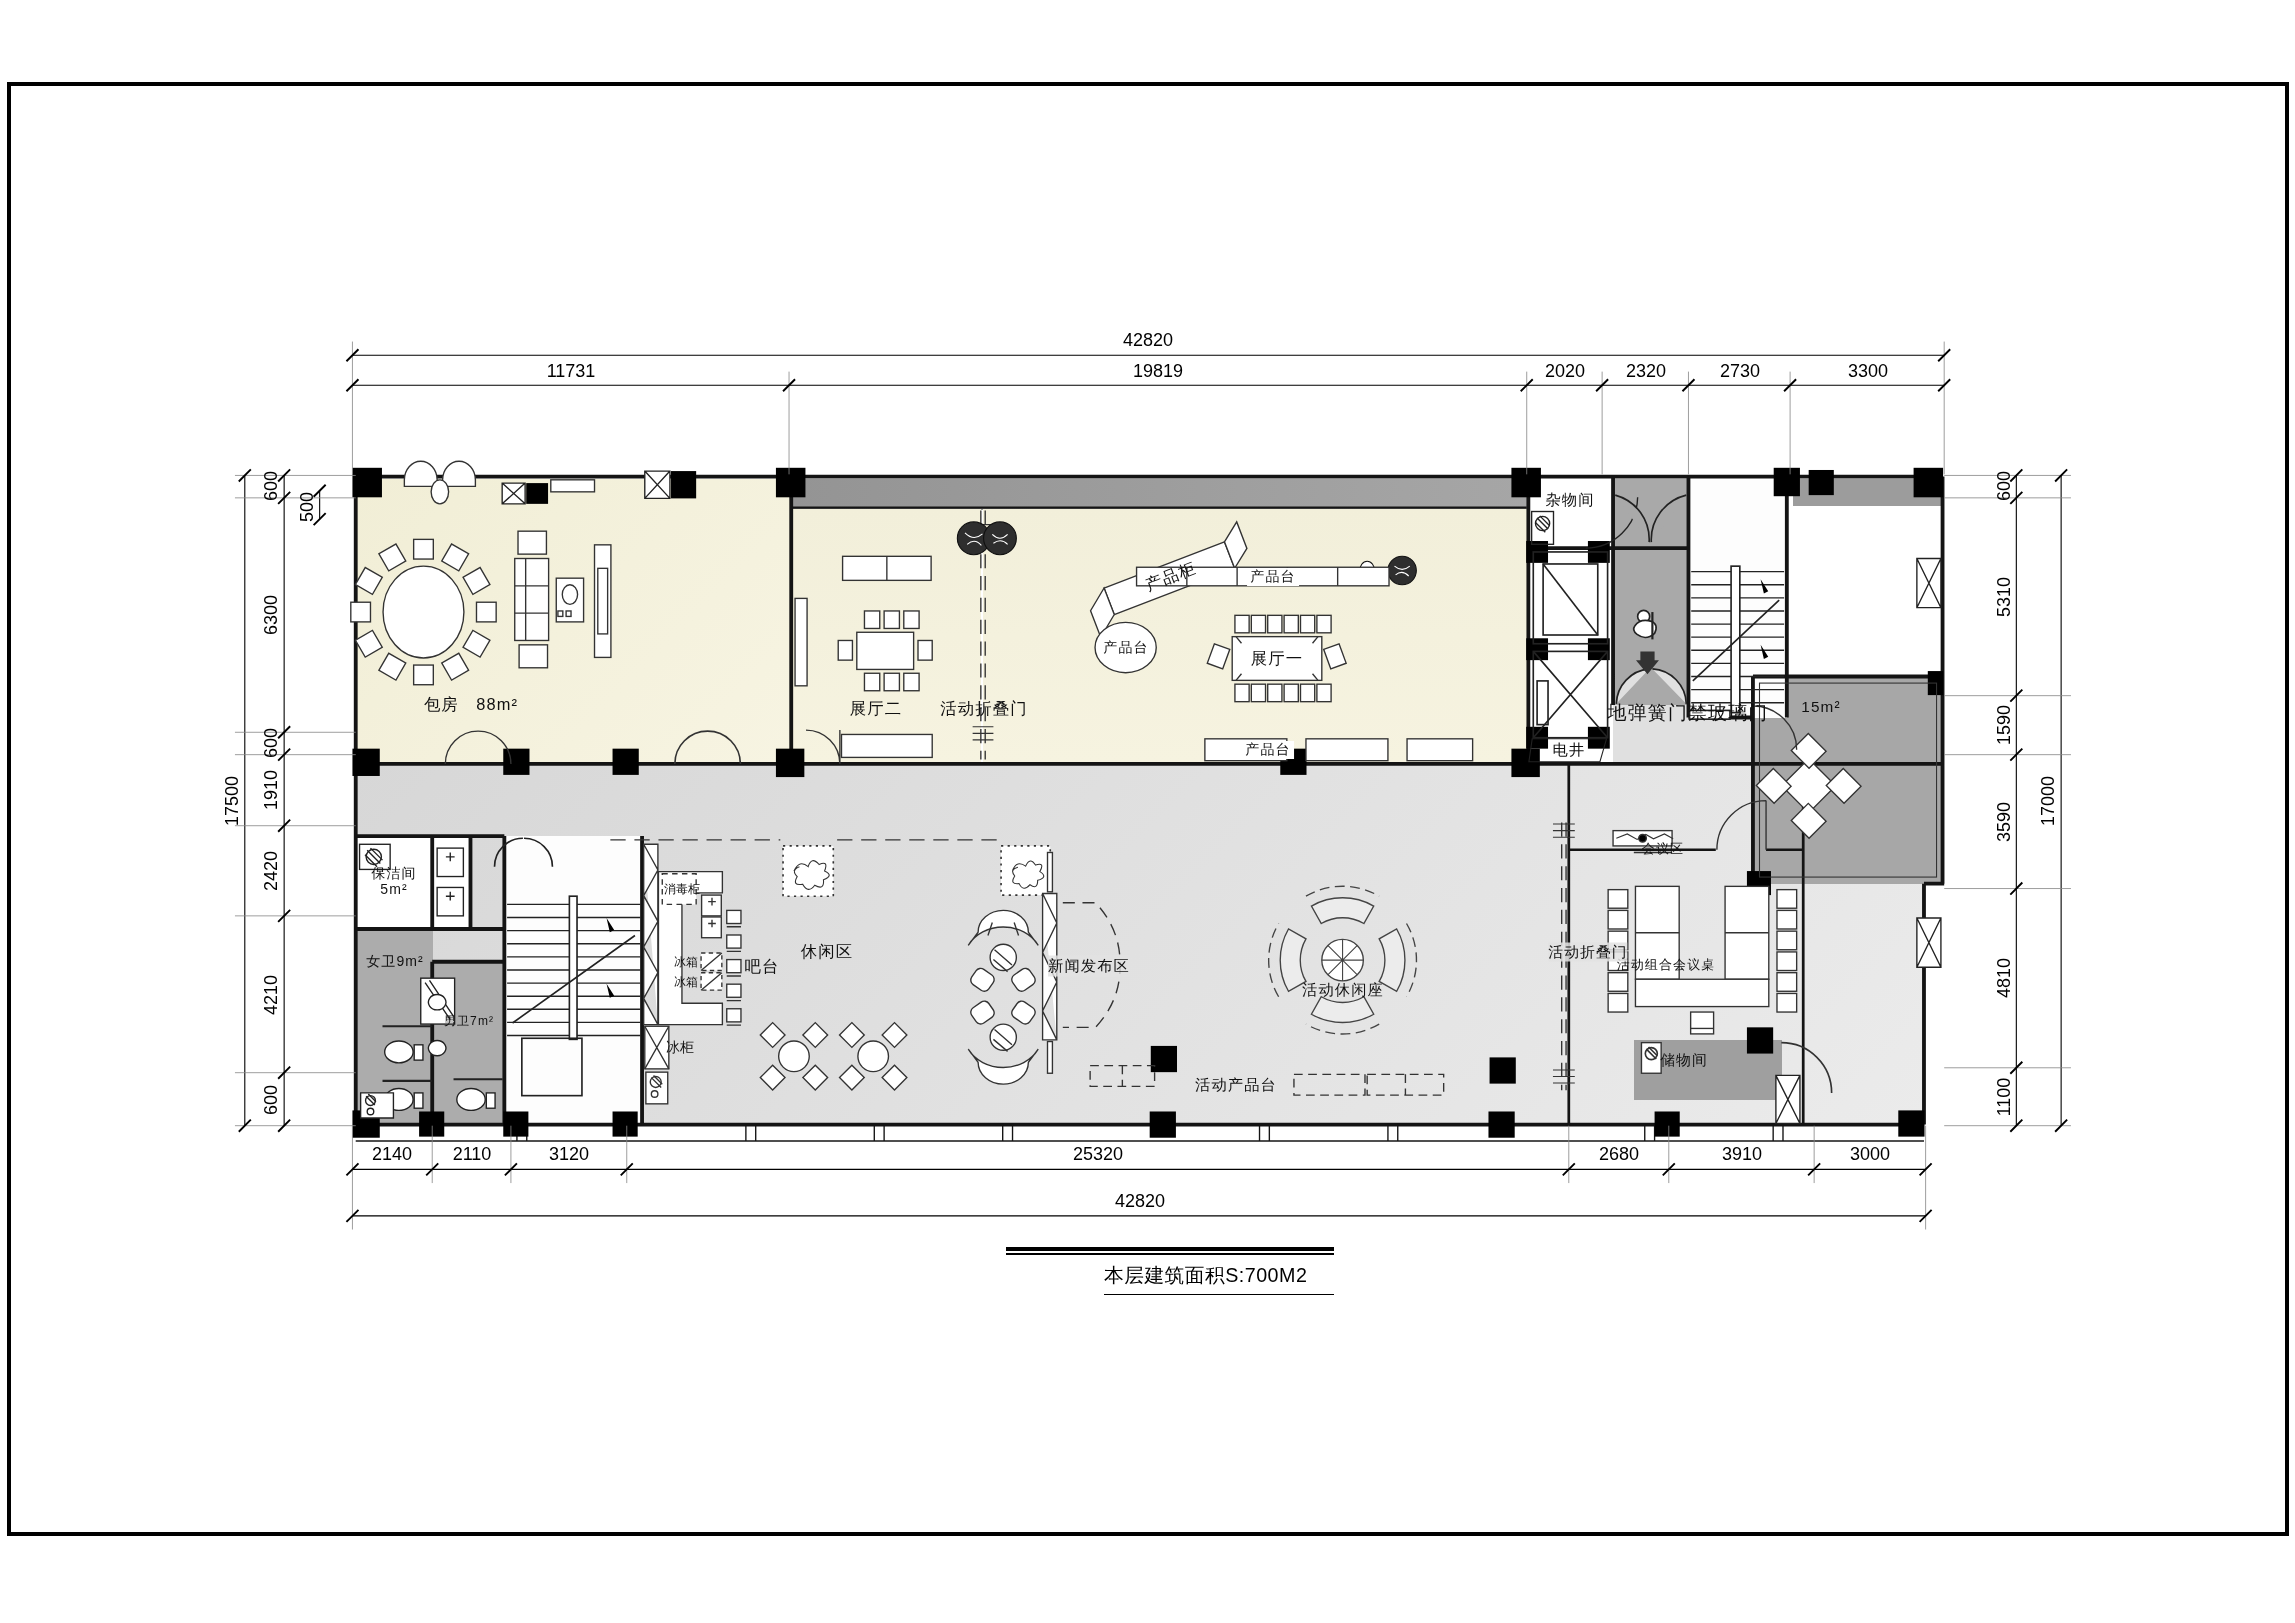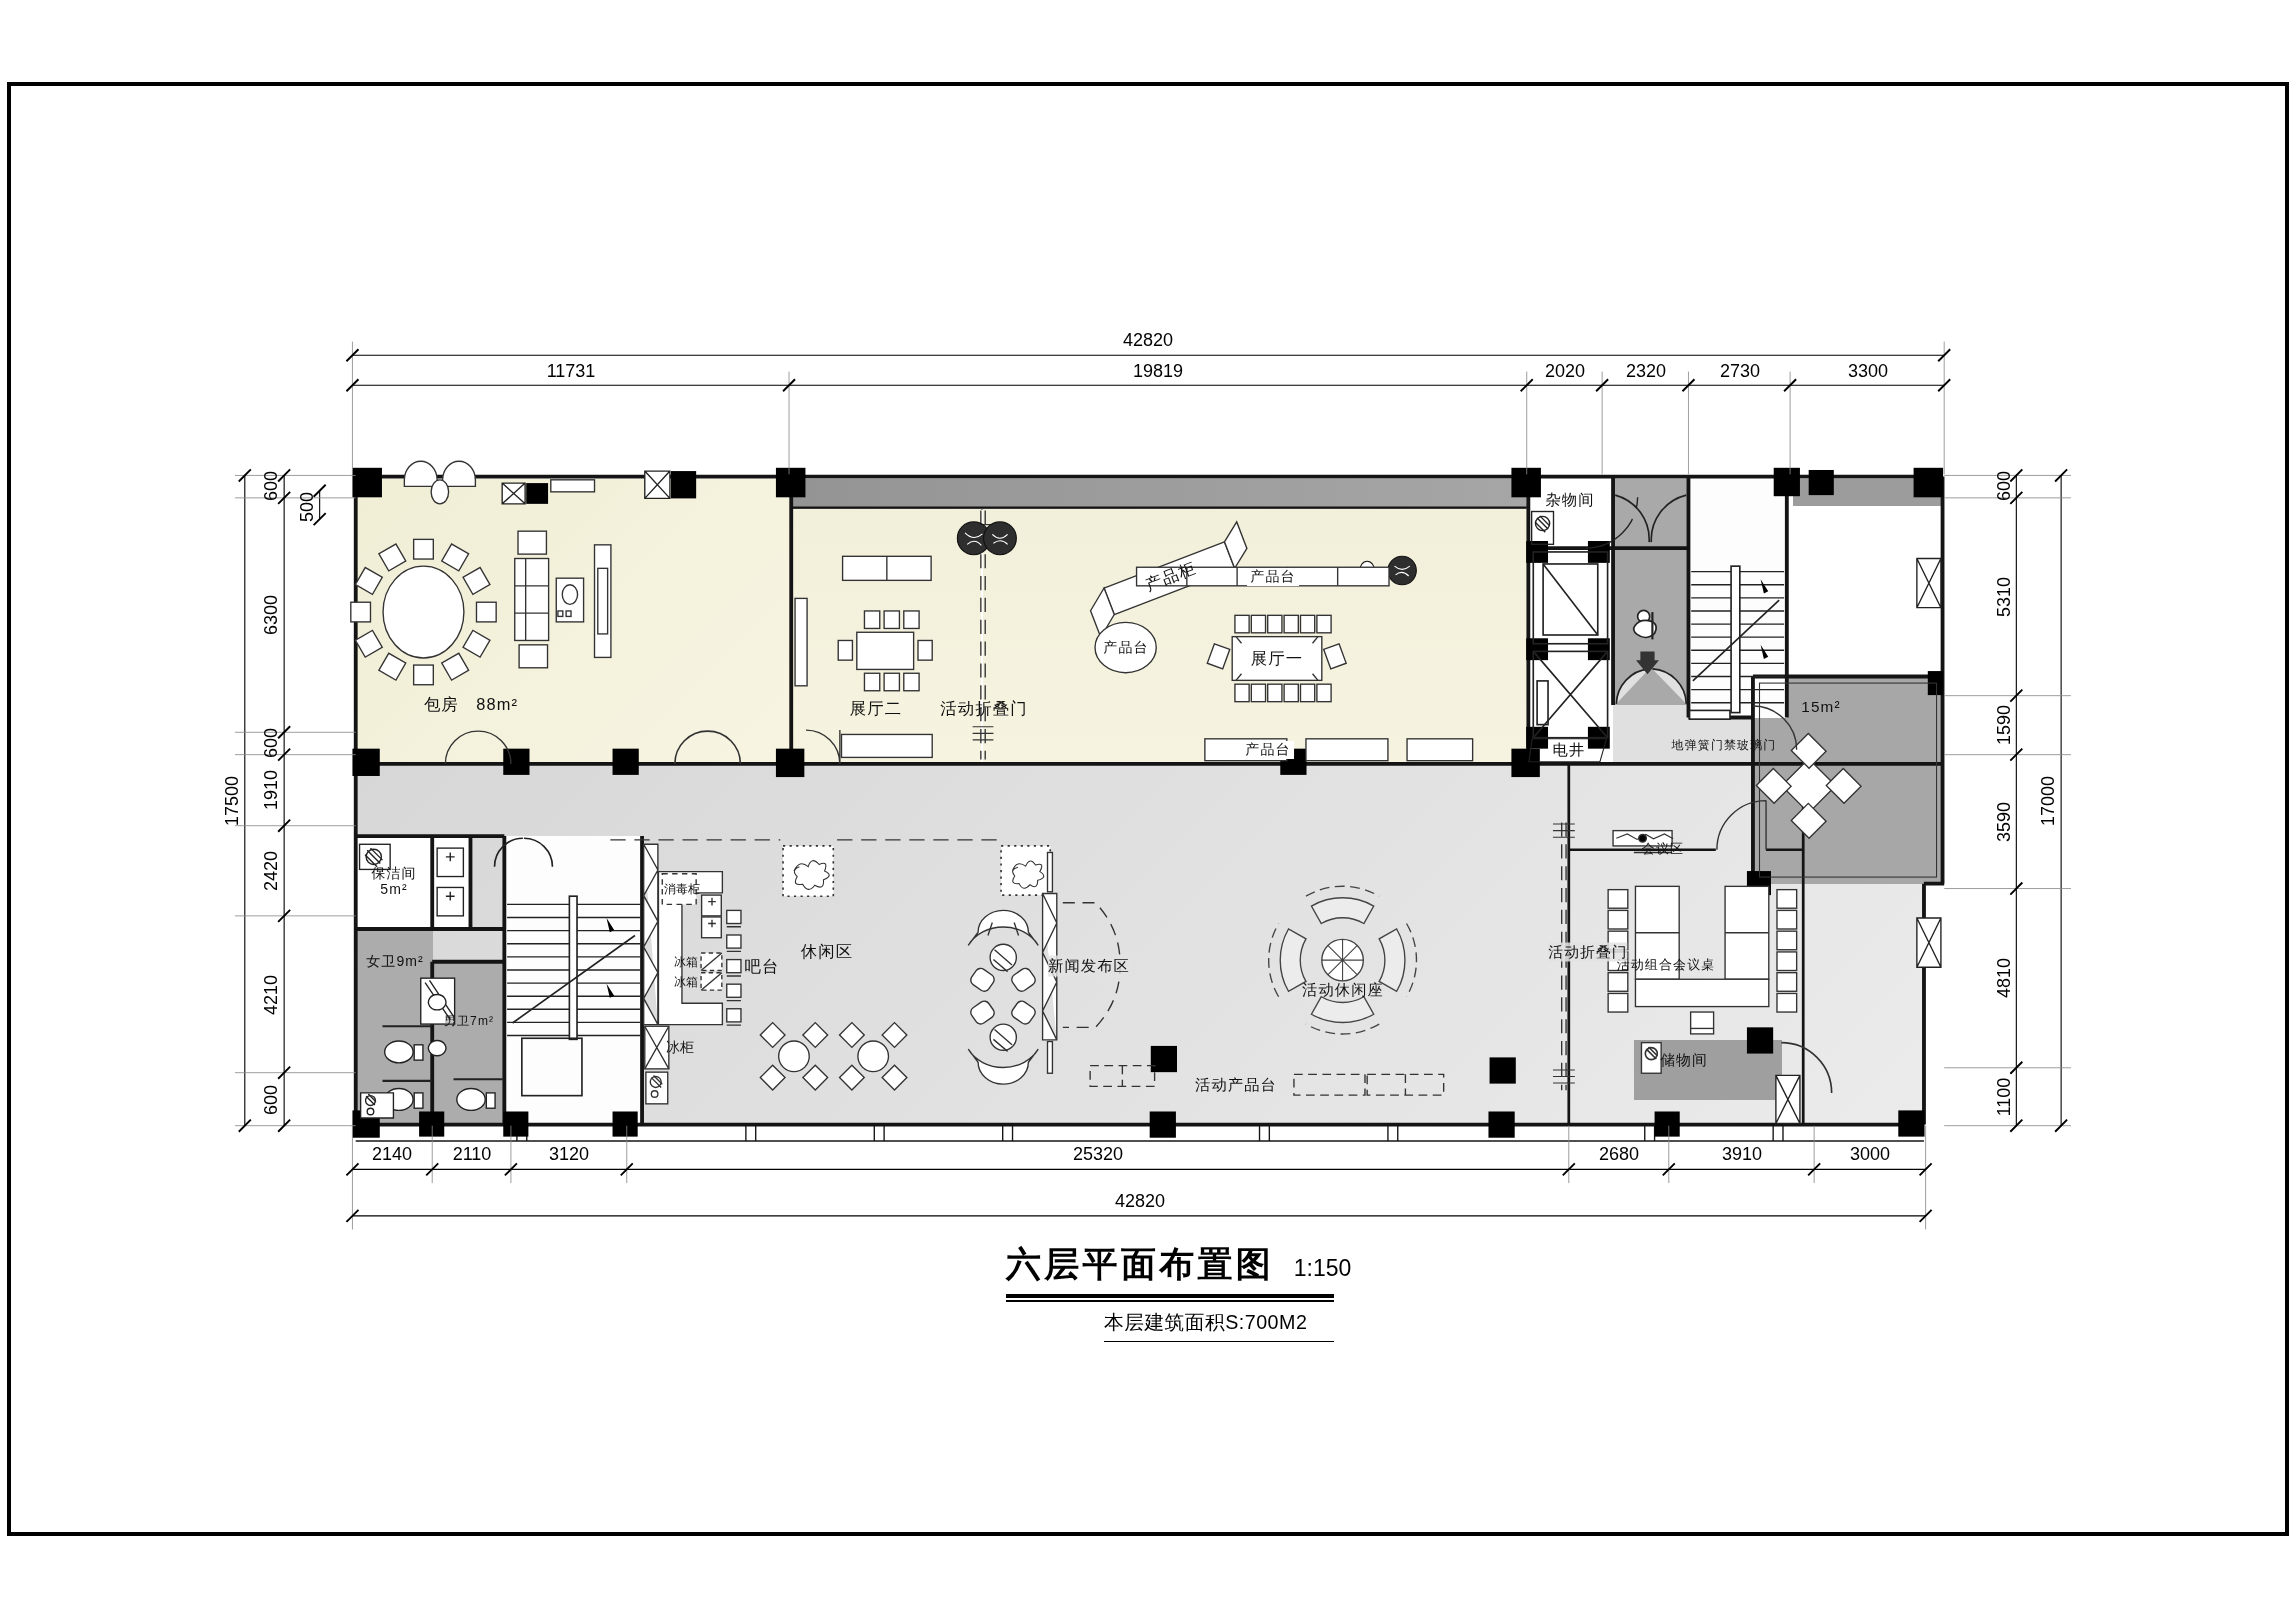--- a/index.html
+++ b/index.html
@@ -474,21 +474,21 @@
   </div>
   <div class="lbl" style="left:876px;top:709px;">展厅二</div>
   <div class="lbl" style="left:984px;top:709px;">活动折叠门</div>
   <div class="lbl rot" style="left:1171px;top:577px;">产品柜</div>
   <div class="lbl" style="left:1126px;top:648px;font-size:14px;">产品台</div>
   <div class="lbl" style="left:1273px;top:577px;font-size:14px;background:#fff;padding:0 3.3px;">产品台</div>
   <div class="lbl" style="left:1277px;top:659px;">展厅一</div>
   <div class="lbl" style="left:1268px;top:750px;font-size:14px;background:#fff;padding:0 3.3px;">产品台</div>
   <div class="lbl" style="left:1570px;top:500px;font-size:15.3px;">杂物间</div>
   <div class="lbl" style="left:1569px;top:750px;font-size:15.3px;">电井</div>
-  <div class="lbl" style="left:1688px;top:745px;font-size:12px;margin-left:36px;">地弹簧门禁玻璃门</div>
+  <div class="lbl" style="left:1688px;top:713px;font-size:19px;">地弹簧门禁玻璃门</div>
   <div class="lbl" style="left:1821px;top:707px;font-size:15.3px;">15m²</div>
   <div class="lbl" style="left:394px;top:881px;font-size:14px;text-align:center;line-height:16.4px;">
     <div>保洁间</div>
       <div>5m²</div>
   </div>
   <div class="lbl" style="left:395px;top:962px;font-size:14px;">女卫9m²</div>
   <div class="lbl" style="left:469px;top:1021px;font-size:12px;">男卫7m²</div>
   <div class="lbl small" style="left:682px;top:889px;">消毒柜</div>
   <div class="lbl small" style="left:686px;top:962px;">冰箱</div>
   <div class="lbl small" style="left:686px;top:982px;">冰箱</div>
@@ -497,23 +497,19 @@
   <div class="lbl" style="left:827px;top:952px;">休闲区</div>
   <div class="lbl" style="left:1089px;top:966px;font-size:15.3px;background:rgba(226,226,226,.8);text-align:center;">新闻发布区</div>
   <div class="lbl" style="left:1343px;top:990px;font-size:15.3px;">活动休闲座</div>
   <div class="lbl" style="left:1236px;top:1085px;font-size:15.3px;">活动产品台</div>
   <div class="lbl" style="left:1663px;top:849px;font-size:13px;">会议区</div>
   <div class="lbl" style="left:1666px;top:965px;font-size:13px;">活动组合会议桌</div>
   <div class="lbl" able="false" style="left:1588px;top:952px;font-size:14.8px;background:rgba(226,226,226,.85);">活动折叠门</div>
   <div class="lbl" style="left:1684px;top:1060px;font-size:14.8px;">储物间</div>
 
   <div class="titleblock">
-    <div class="title-row">
-      <span class="title-main">六层平面布置图</span>
-      <span class="title-scale">1:150</span>
-    </div>
     <div class="title-rule"></div>
     <div class="title-rule2"></div>
     <div class="title-sub">本层建筑面积S:700M2</div>
     <div class="title-sub-rule"></div>
   </div>
 </div>
 
 
 </body></html>

